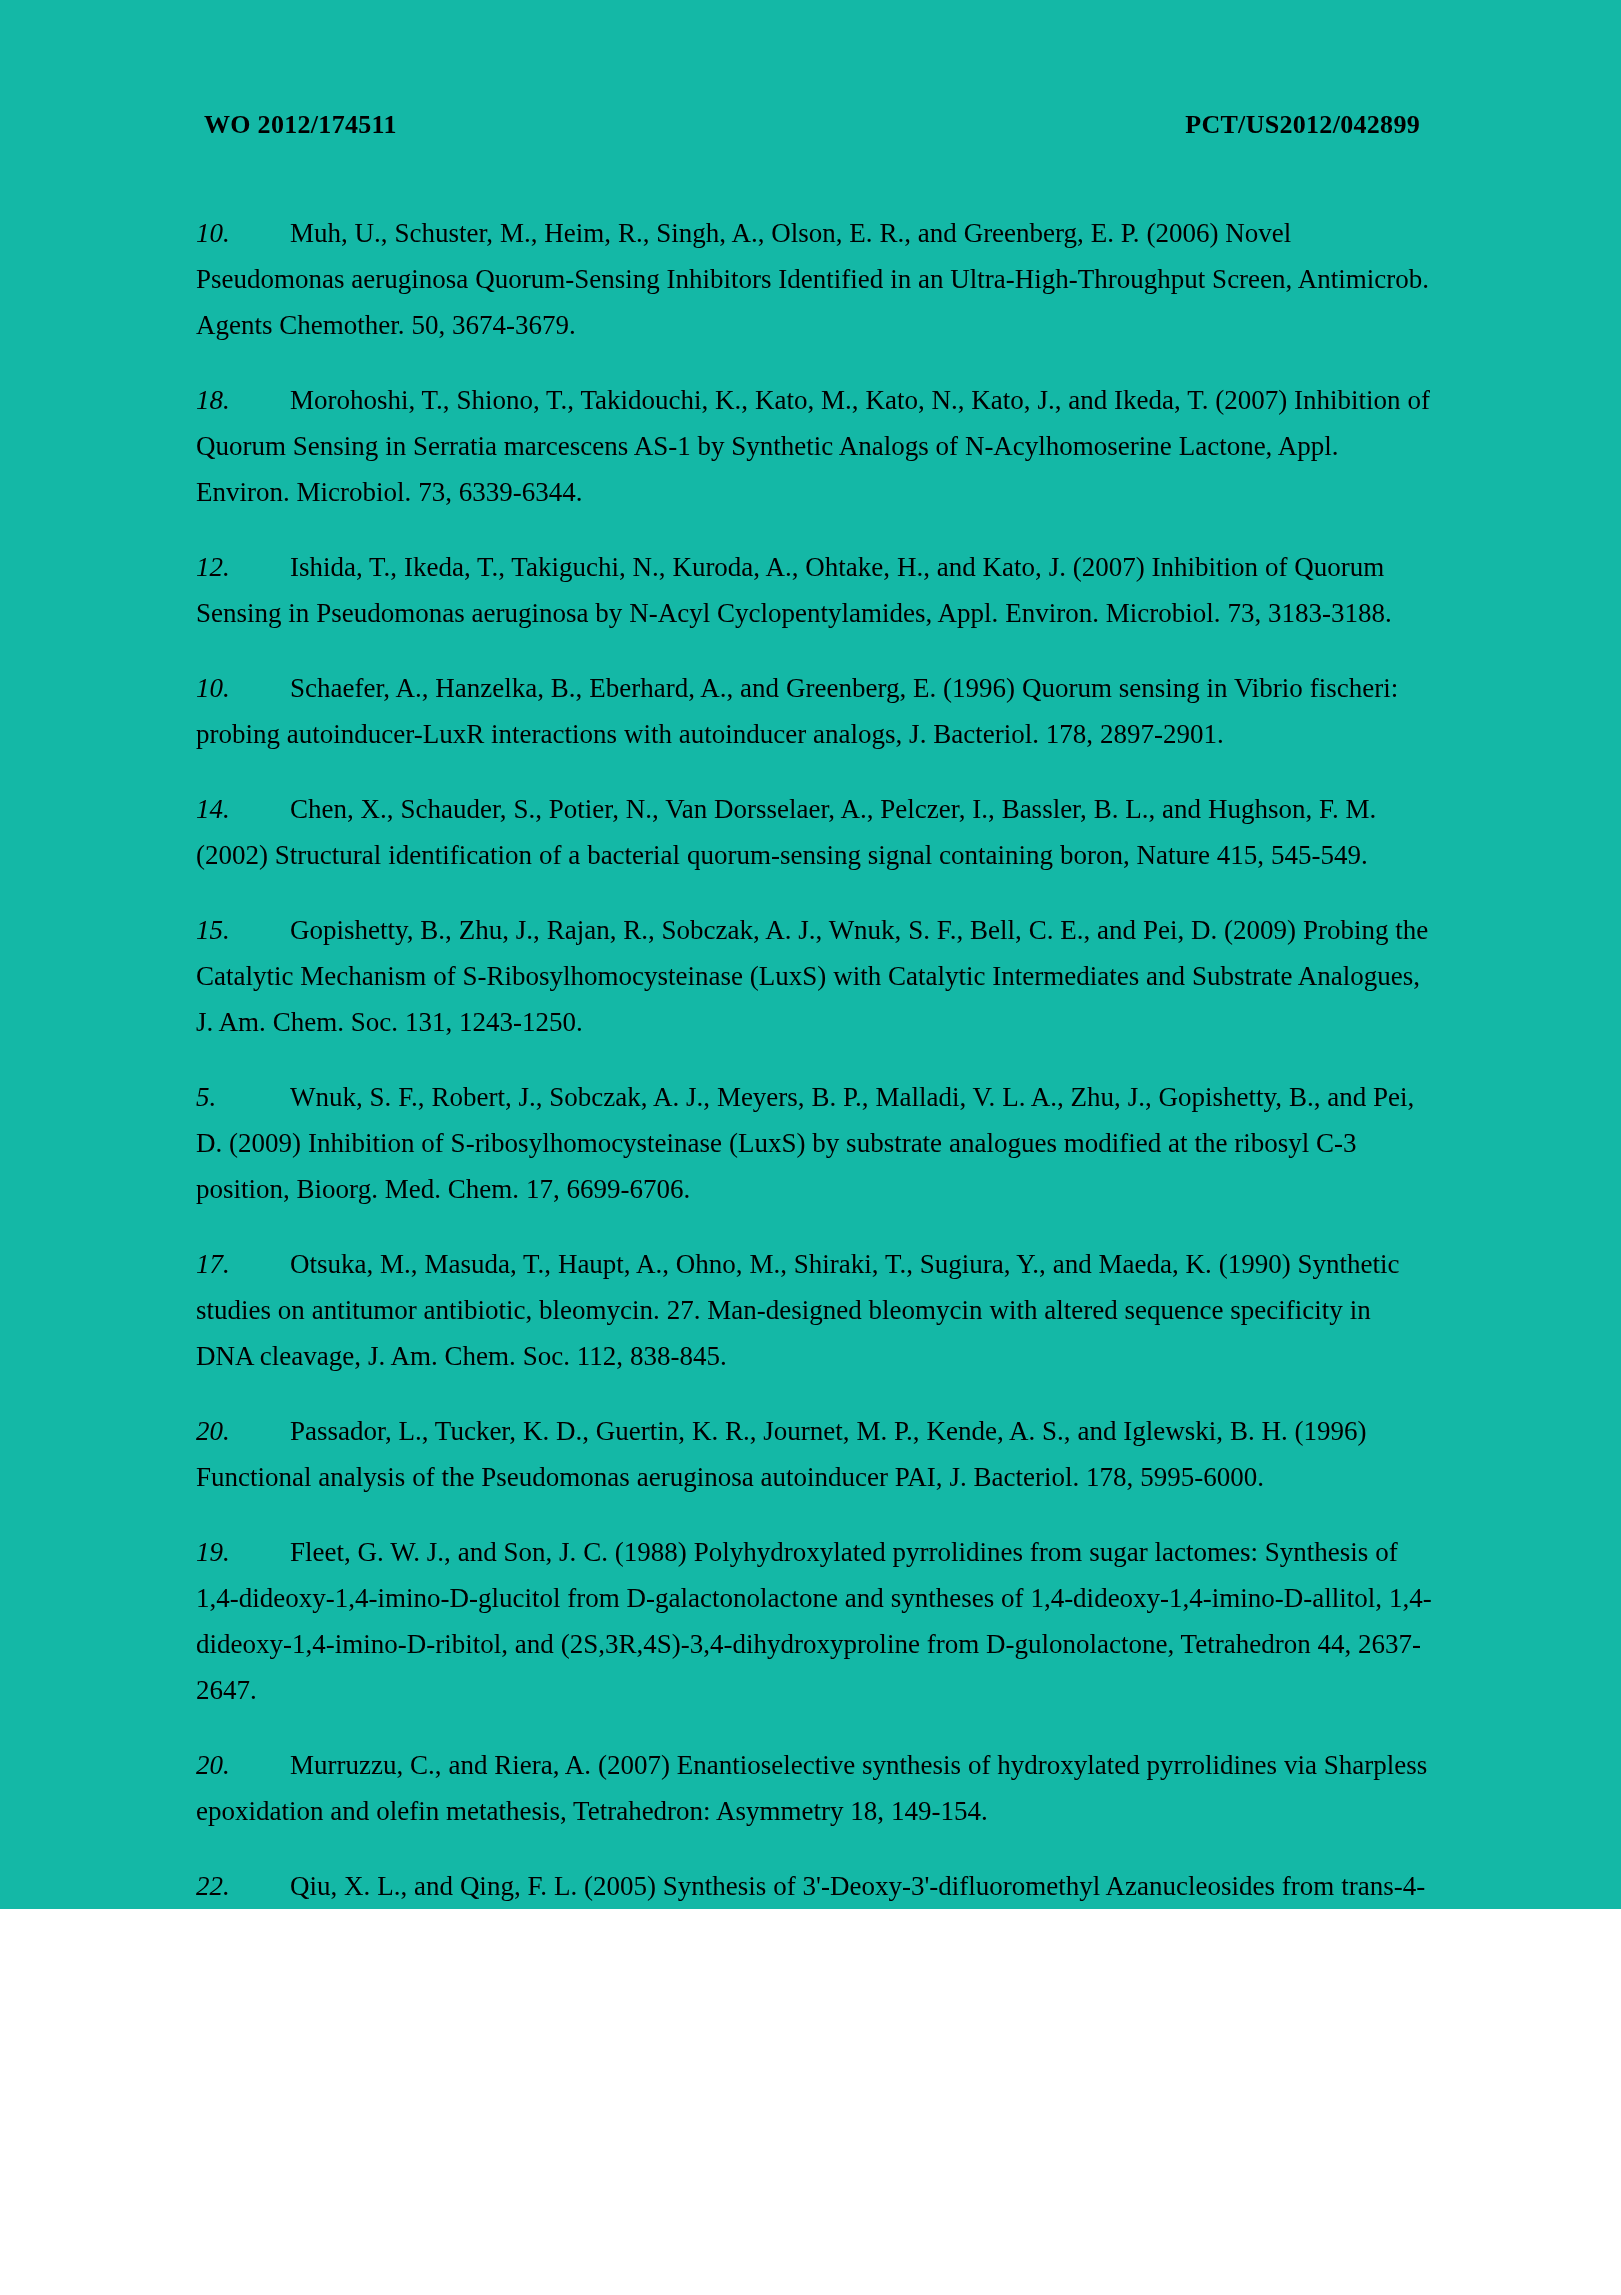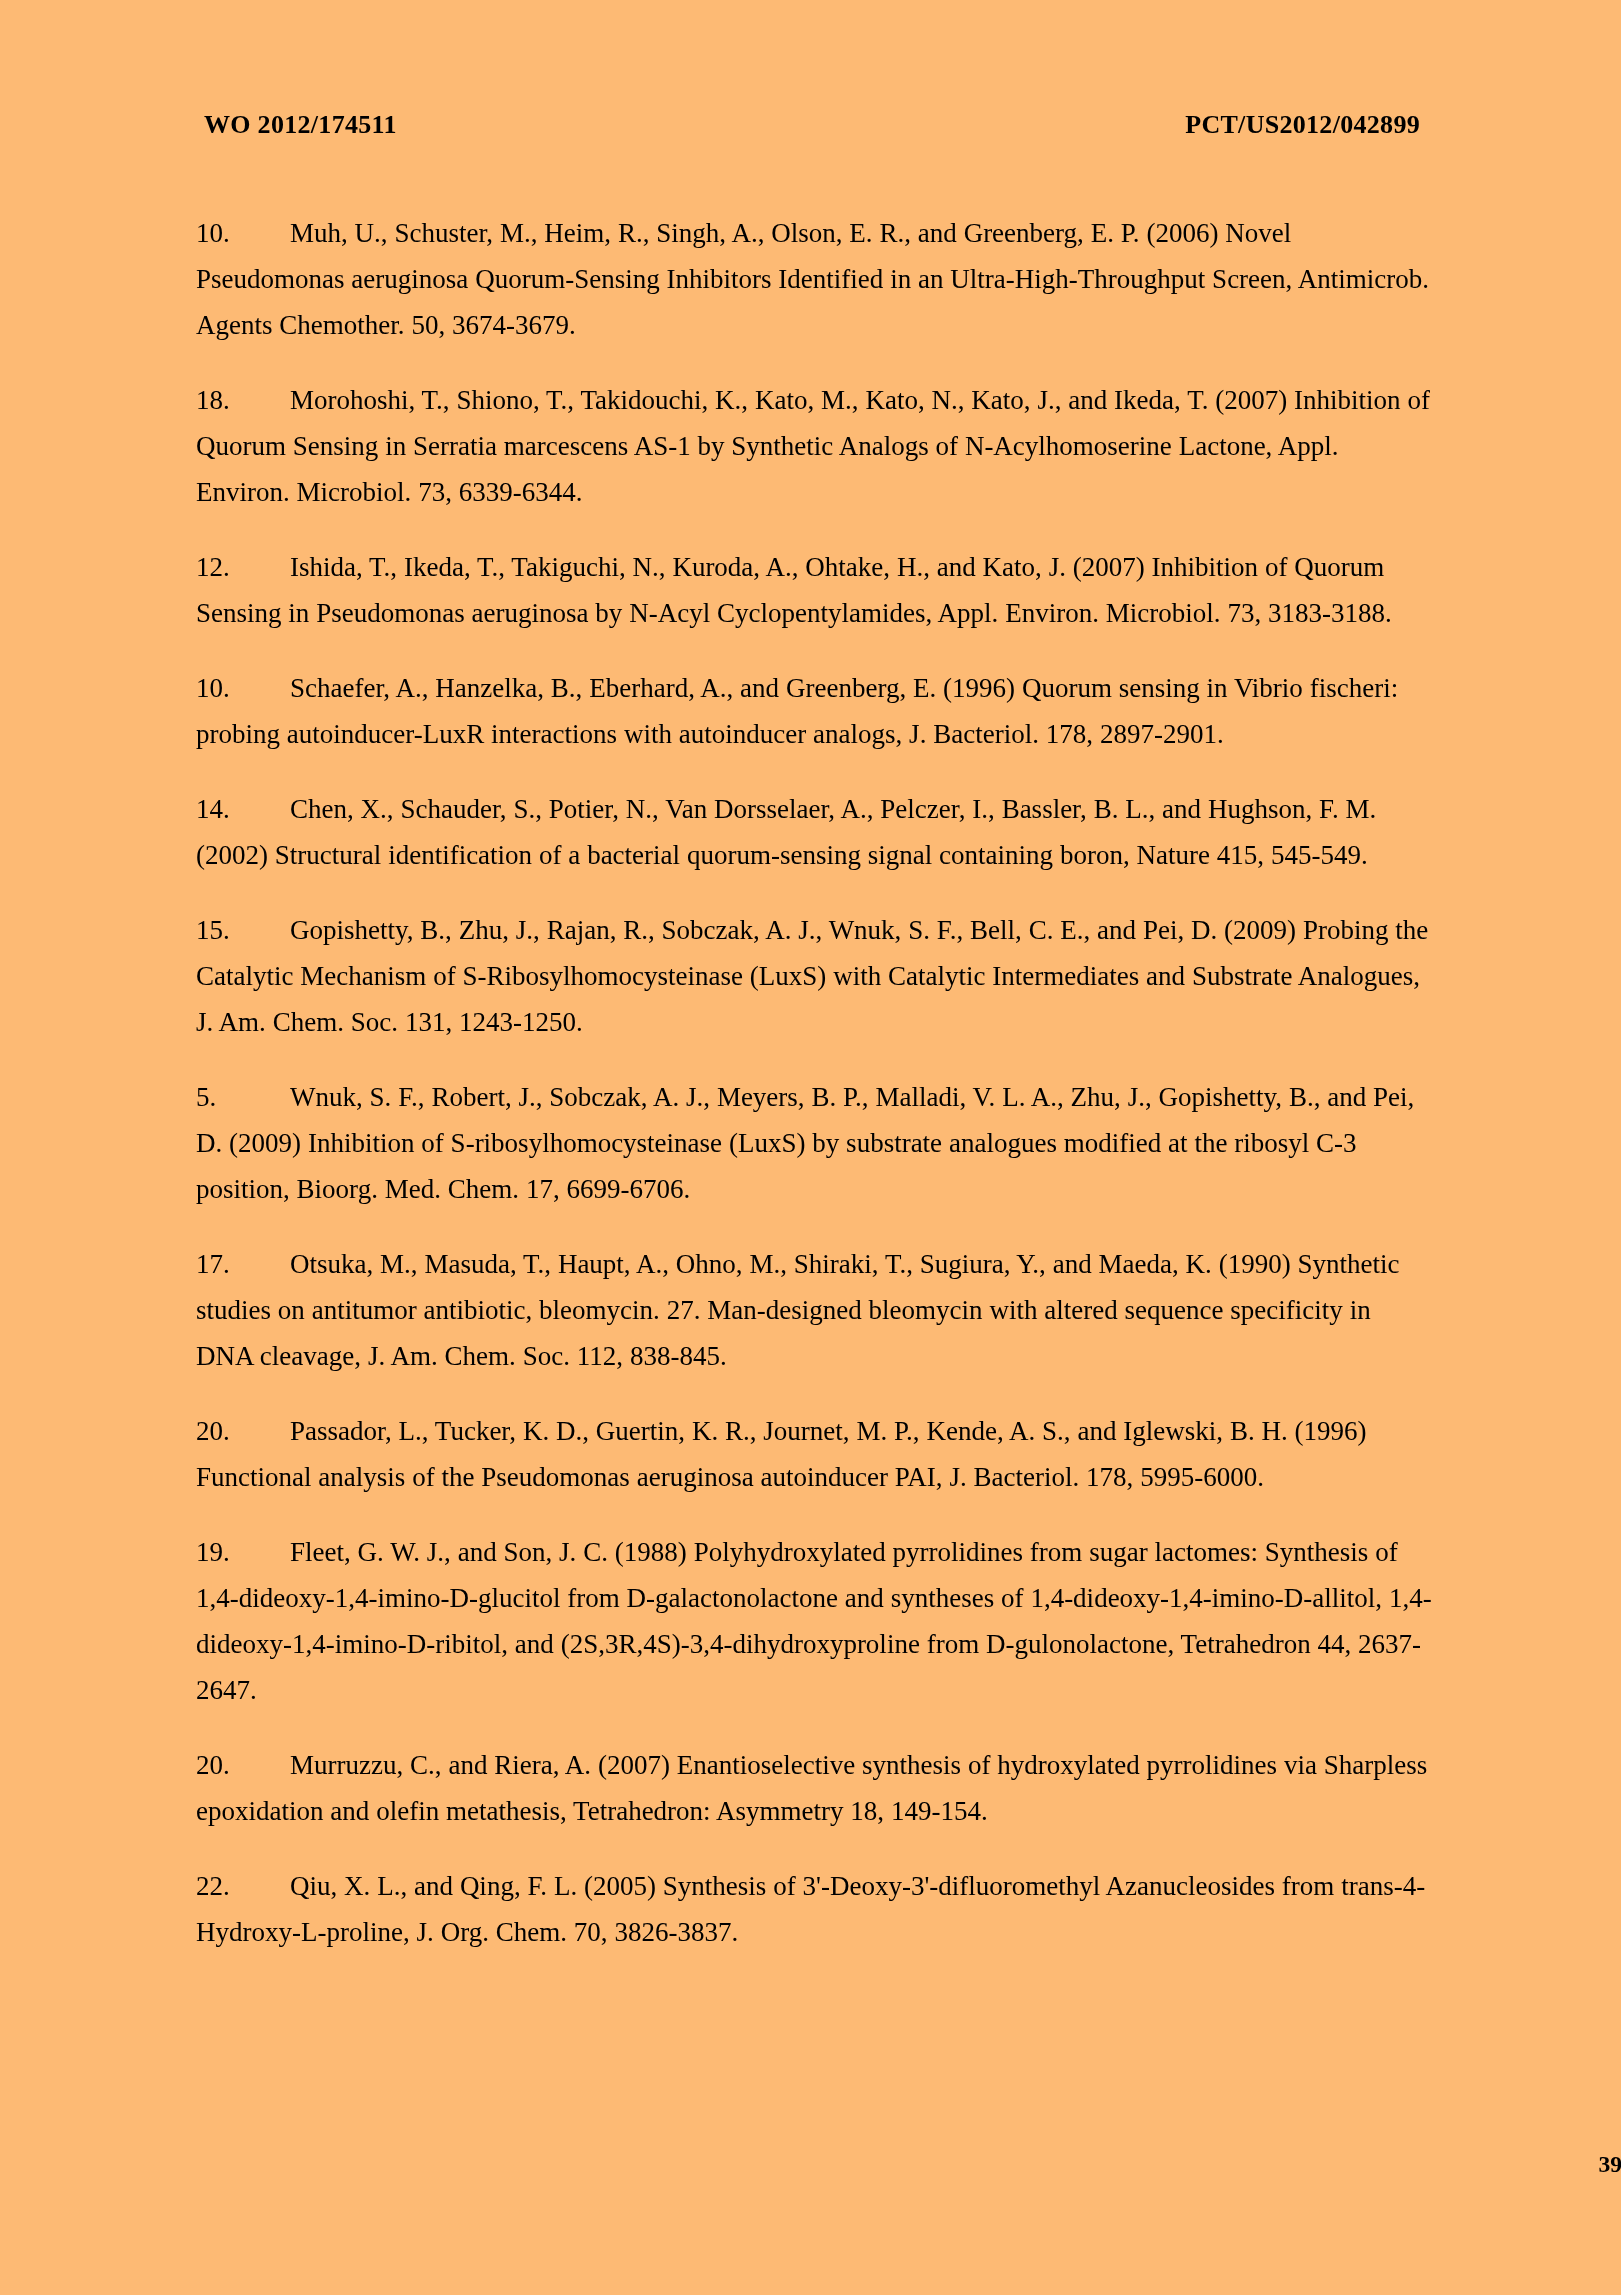--- a/index.html
+++ b/index.html
@@ -4,22 +4,22 @@
 <style>
   html, body {
     margin: 0;
     padding: 0;
     background: #ffffff;
   }
 
   .page {
     position: relative;
     width: 1622px;
-    height: 2295px;
-    background: #fdba74;
+    height: 1909px;
+    background: #14b8a6;
     font-family: "Liberation Serif", "DejaVu Serif", serif;
     color: #000000;
     box-sizing: border-box;
     overflow: hidden;
   }
 
   
   .doc-header {
     position: absolute;
     top: 110px;
@@ -46,20 +46,21 @@
     line-height: 46px;
     text-align: left;
     margin: 0 0 29px 0;
     text-indent: 0;
     word-spacing: 0.1px;
   }
 
   .reference .num {
     display: inline-block;
     min-width: 94px;
+    font-style: italic;
   }
 
   
   .page-number {
     position: absolute;
     top: 2151px;
     left: 0;
     width: 1622px;
     text-align: right;
     font-size: 23.6px;

